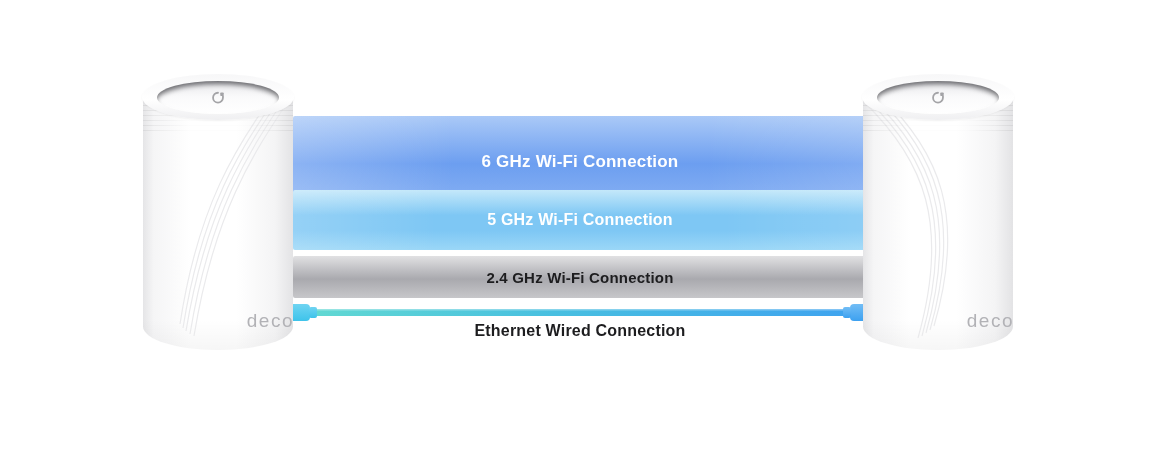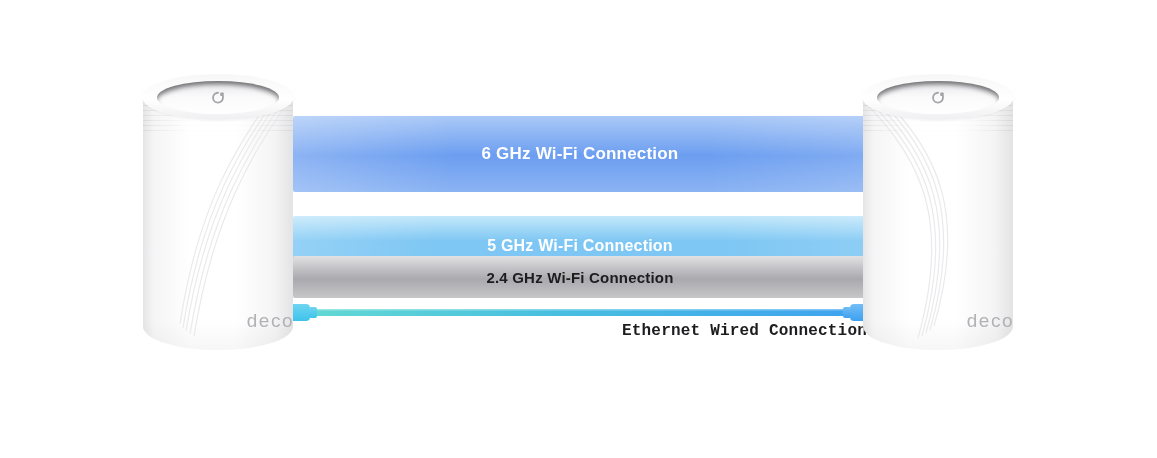--- a/index.html
+++ b/index.html
@@ -9,32 +9,31 @@
   }
 
   
   .bands{position:absolute;left:293px;top:0;width:574px;height:458px;z-index:1;}
   .band{
     position:absolute;left:0;right:0;border-radius:2px;
     display:flex;align-items:center;justify-content:center;
   }
   .band-label{color:var(--text,#fff);letter-spacing:.2px;}
   .band-6ghz{
-    top:116px;height:76px;
+    top:116px;height:92px;
     background:
       linear-gradient(90deg,rgba(255,255,255,.22),rgba(255,255,255,0) 28%,rgba(255,255,255,0) 72%,rgba(255,255,255,.14)),
       linear-gradient(180deg,var(--top,#aac9f7) 0%,var(--mid,#6c9ef0) 52%,var(--bottom,#8ab3f3) 100%);
   }
   .band-6ghz .band-label{font-size:17px;font-weight:600;}
   .band-5ghz{
     top:190px;height:60px;
     background:
       linear-gradient(90deg,rgba(255,255,255,.18),rgba(255,255,255,0) 25%,rgba(255,255,255,0) 75%,rgba(255,255,255,.12)),
       linear-gradient(180deg,var(--top,#c4e8fa) 0%,var(--mid,#7ec7f4) 42%,var(--mid,#7ec7f4) 68%,var(--bottom,#9bd7f7) 100%);
-    margin-top: 26px;
   }
   .band-5ghz .band-label{font-size:16px;font-weight:600;}
   .band-24ghz{
     top:256px;height:42px;
     background:linear-gradient(180deg,var(--top,#e1e1e3) 0%,var(--mid,#a9a9ae) 55%,var(--bottom,#c7c7ca) 100%);
   }
   .band-24ghz .band-label{font-size:15px;font-weight:700;}
 
   
   .ethernet{position:absolute;left:0;right:0;top:301px;height:22px;}
@@ -44,21 +43,21 @@
     box-shadow:inset 0 1.5px 0 rgba(255,255,255,.35);
   }
   .plug{position:absolute;top:3px;width:22px;height:17px;border-radius:4px;}
   .plug::after{
     content:"";position:absolute;top:3px;width:8px;height:11px;border-radius:2px;background:inherit;
   }
   .plug-left{left:-5px;background:linear-gradient(180deg,#6fd4f2,var(--plug_left,#3ec3ea));}
   .plug-left::after{right:-7px;}
   .plug-right{right:-5px;background:linear-gradient(180deg,#72bdf5,var(--plug_right,#3da1f0));}
   .plug-right::after{left:-7px;}
-  .ethernet-label-row{position:absolute;left:0;right:0;top:322px;text-align:right;font-family:Liberation Mono, monospace;}
+  .ethernet-label-row{position:absolute;left:0;right:0;top:322px;text-align:center;}
   .ethernet-label{font-size:16px;font-weight:700;color:var(--text,#1d1d1f);letter-spacing:.2px;}
 
   
   .device{position:absolute;top:74px;width:152px;height:276px;z-index:2;}
   .device-left{left:142px;}
   .device-right{left:862px;}
   .cyl-body{
     position:absolute;left:1px;right:1px;top:23px;bottom:0;
     border-radius:6px 6px 76px 76px / 4px 4px 24px 24px;
     background:

